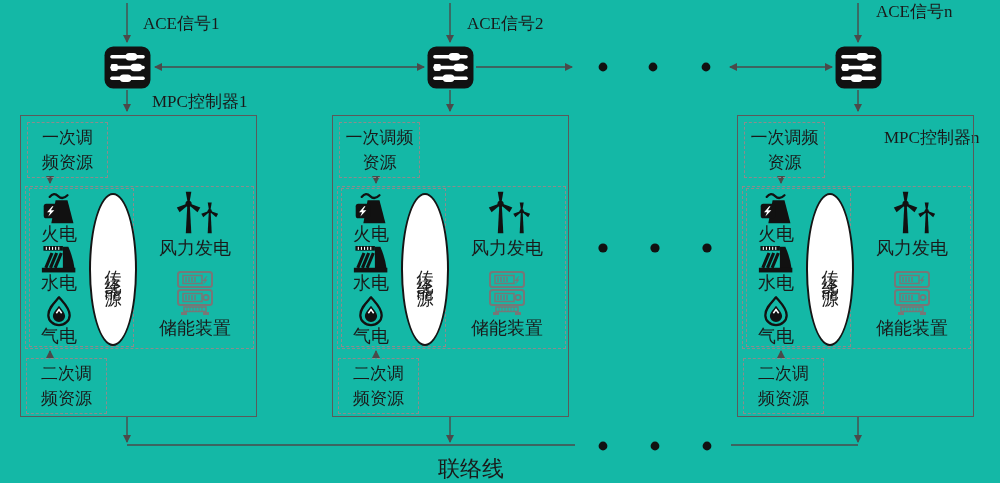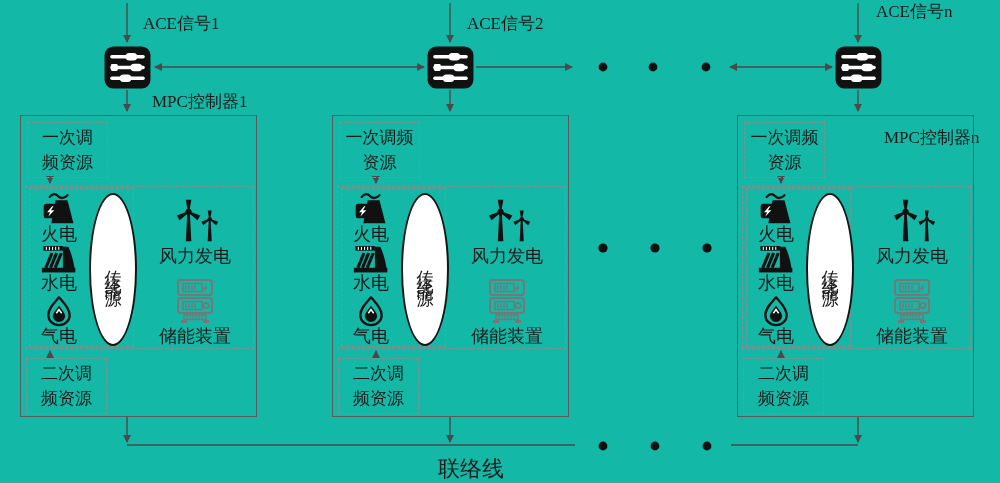--- a/index.html
+++ b/index.html
@@ -15,21 +15,21 @@
   .dash{position:absolute;border:1.5px dashed #8c8c8c;box-sizing:border-box;background:transparent;}
   .primary{left:6px;top:6px;width:81px;height:56px;display:flex;align-items:center;justify-content:center;}
   .secondary{left:5px;top:242px;width:81px;height:56px;display:flex;align-items:center;justify-content:center;}
   .two-line{white-space:pre-line;text-align:center;font-size:17px;line-height:1.5;}
   .wide{left:4px;top:70px;width:229px;height:163px;}
   .trad{left:8px;top:72px;width:105px;height:159px;}
   .energy-col{position:absolute;left:2px;top:2px;width:54px;display:flex;flex-direction:column;align-items:center;}
   .elabel{font-size:18px;line-height:20px;text-align:center;font-family:Liberation Mono, monospace;}
   .ellipse{position:absolute;left:59px;top:4px;width:44px;height:149px;border:2px solid #151515;border-radius:50%;display:flex;align-items:center;justify-content:center;background:#fff;}
   .v-text{writing-mode:vertical-rl;text-orientation:upright;letter-spacing:7px;font-size:17px;line-height:1;}
-  .wind-col{position:absolute;left:118px;top:72px;width:112px;height:161px;display:flex;flex-direction:column;align-items:center;margin-top:8px;}
+  .wind-col{position:absolute;left:118px;top:72px;width:112px;height:161px;display:flex;flex-direction:column;align-items:center;}
   .wlabel{font-size:18px;line-height:24px;text-align:center;}
   .ic{display:block;}
   .ic.thermal{width:40px;height:34px;}
   .ic.hydro{width:42px;height:28px;margin-top:1px;}
   .ic.flame{width:34px;height:32px;margin-top:1px;}
   .ic.wind{width:60px;height:46px;margin-top:2px;}
   .ic.storage{width:40px;height:46px;margin-top:10px;}
   .tie-label{position:absolute;left:438px;top:454px;font-size:22px;white-space:nowrap;}
   .hidden-defs{position:absolute;width:0;height:0;overflow:hidden;}
 </style>

